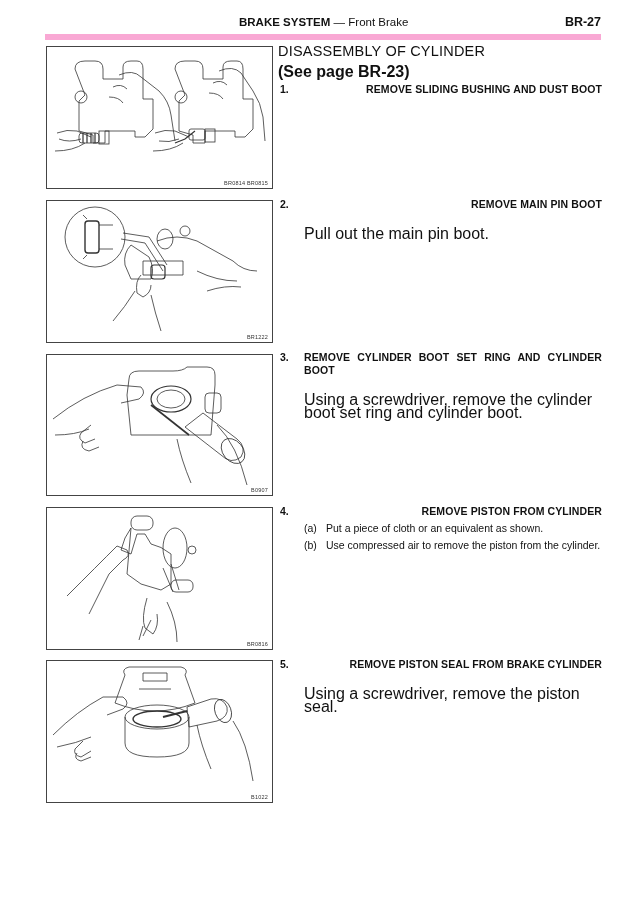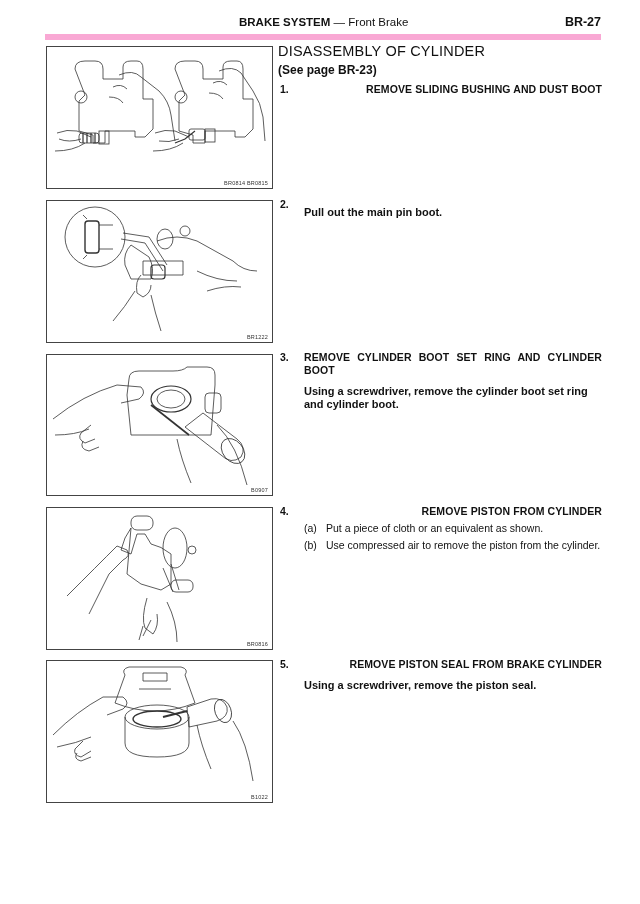--- a/index.html
+++ b/index.html
@@ -9,26 +9,26 @@
               border-bottom: 6px solid #f9a8d4; }
     .header .left { position: absolute; left: 194px; top: 2px; font-size: 11.5px; }
     .header .left b { font-weight: bold; }
     .header .pg { position: absolute; right: 0; top: 1px; font-size: 12.5px; font-weight: bold; }
 
     .fig { position: absolute; left: 46px; width: 225px; border: 1px solid #444; background: #fff; }
     .fig svg { position: absolute; left: 0; top: 0; }
     .fig .code { position: absolute; right: 4px; bottom: 2px; font-size: 5.5px; color: #333; letter-spacing: 0.2px; }
 
     .title { position: absolute; left: 278px; top: 43px; font-size: 14.5px; font-weight: normal; letter-spacing: 0.2px; }
-    .sub { position: absolute; left: 278px; top: 63px; font-size: 12px; font-weight: bold; }
+    .sub { position: absolute; left: 278px; top: 63px; font-size: 16px; font-weight: bold; }
 
     .step { position: absolute; left: 278px; width: 324px; font-size: 10.5px; }
     .step .num { position: absolute; left: 2px; top: 0; font-weight: bold; }
     .step .head { margin-left: 26px; font-weight: bold; line-height: 13px; letter-spacing: 0.1px; text-align: right; }
-    .step .body { margin-left: 26px; margin-top: 8px; font-size: 11px; line-height: 13px; font-weight: bold; }
+    .step .body { margin-left: 26px; margin-top: 16px; font-size: 16px; line-height: 13px; }
     .step .just { text-align: justify; }
     .sublist { margin-left: 26px; margin-top: 4px; }
     .sublist .it { position: relative; padding-left: 22px; line-height: 13px; margin-bottom: 4px; text-align: justify; }
     .sublist .it .lbl { position: absolute; left: 0; top: 0; }
     .caution { margin-left: 26px; margin-top: 2px; font-weight: bold; line-height: 14px; font-size: 10.5px; }
     .caution .cl { margin-right: 8px; }
   </style>
 </head>
 <body>
 
@@ -130,20 +130,21 @@
 <div class="title">DISASSEMBLY OF CYLINDER</div>
 <div class="sub">(See page BR-23)</div>
 
 <div class="step" style="top:83px;">
   <span class="num">1.</span>
   <div class="head">REMOVE SLIDING BUSHING AND DUST BOOT</div>
 </div>
 
 <div class="step" style="top:198px;">
   <span class="num">2.</span>
+  <div class="head">REMOVE MAIN PIN BOOT</div>
   <div class="body">Pull out the main pin boot.</div>
 </div>
 
 <div class="step" style="top:351px;">
   <span class="num">3.</span>
   <div class="head just">REMOVE CYLINDER BOOT SET RING AND CYLINDER BOOT</div>
   <div class="body">Using a screwdriver, remove the cylinder boot set ring and cylinder boot.</div>
 </div>
 
 <div class="step" style="top:505px;">

